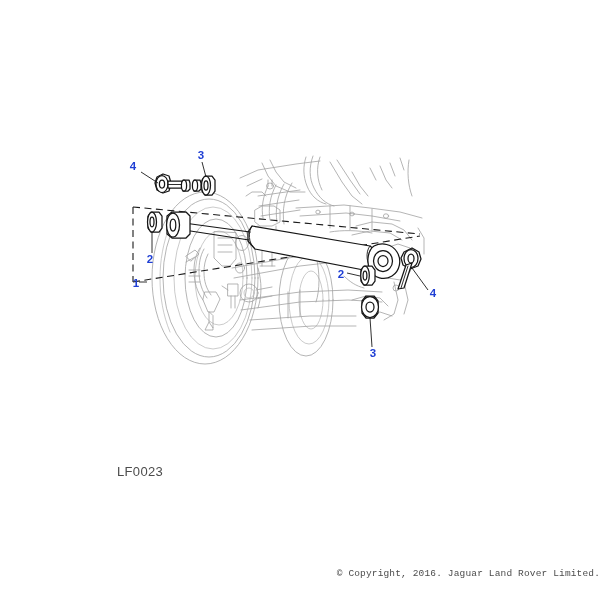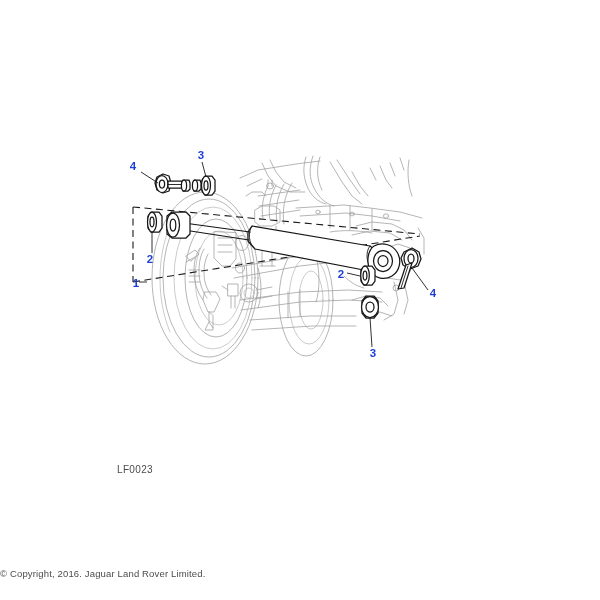--- a/index.html
+++ b/index.html
@@ -25,36 +25,36 @@
     position: absolute;
     left: 0; top: 0;
     width: 600px;
     height: 600px;
     display: block;
   }
   .partcode {
     position: absolute;
     left: 117px;
     top: 464px;
-    font-size: 10px;
+    font-size: 13px;
     letter-spacing: 0.35px;
     color: #4c4c4c;
     font-family: "Liberation Sans", sans-serif;
     white-space: nowrap;
   }
   .copyright {
     position: absolute;
     left: 0;
     top: 568px;
     width: 600px;
-    text-align: left;
+    text-align: right;
     font-size: 9.5px;
     letter-spacing: 0.15px;
     color: #4c4c4c;
-    font-family: Liberation Sans, sans-serif;
+    font-family: Liberation Mono, monospace;
     white-space: nowrap;
   }
   .cnum {
     font-family: "Liberation Sans", sans-serif;
     font-size: 11.5px;
     font-weight: bold;
     fill: #1f3fd4;
   }
 </style>
 </head>

